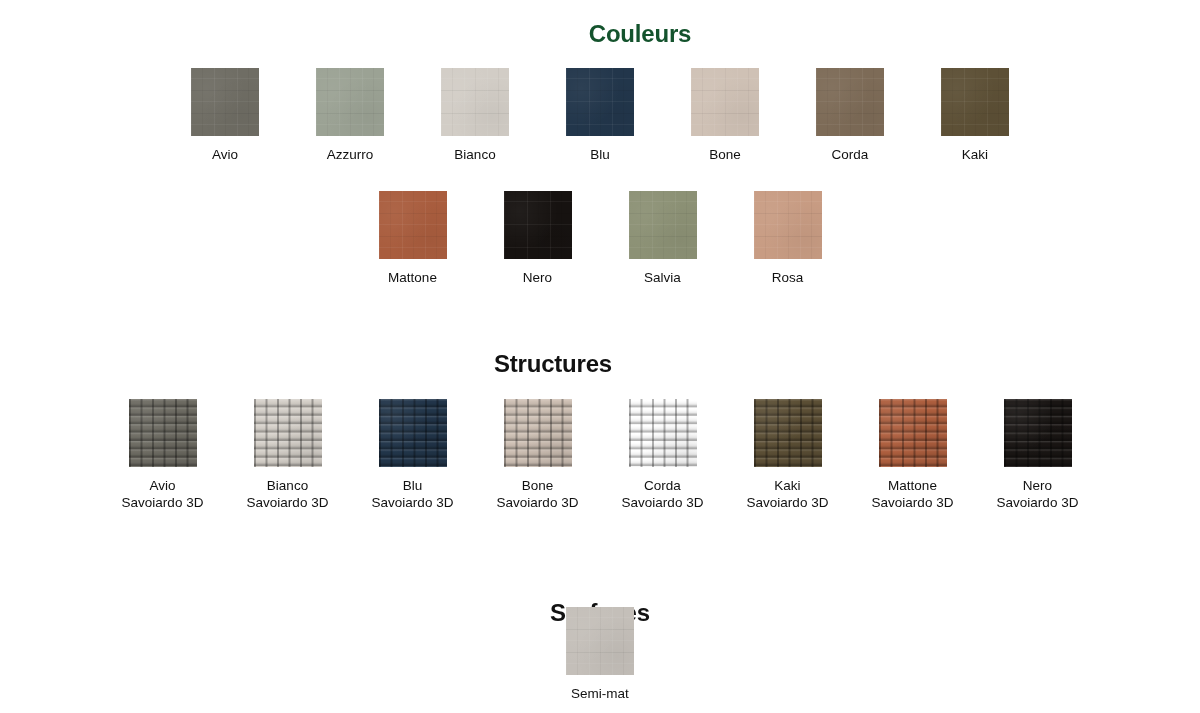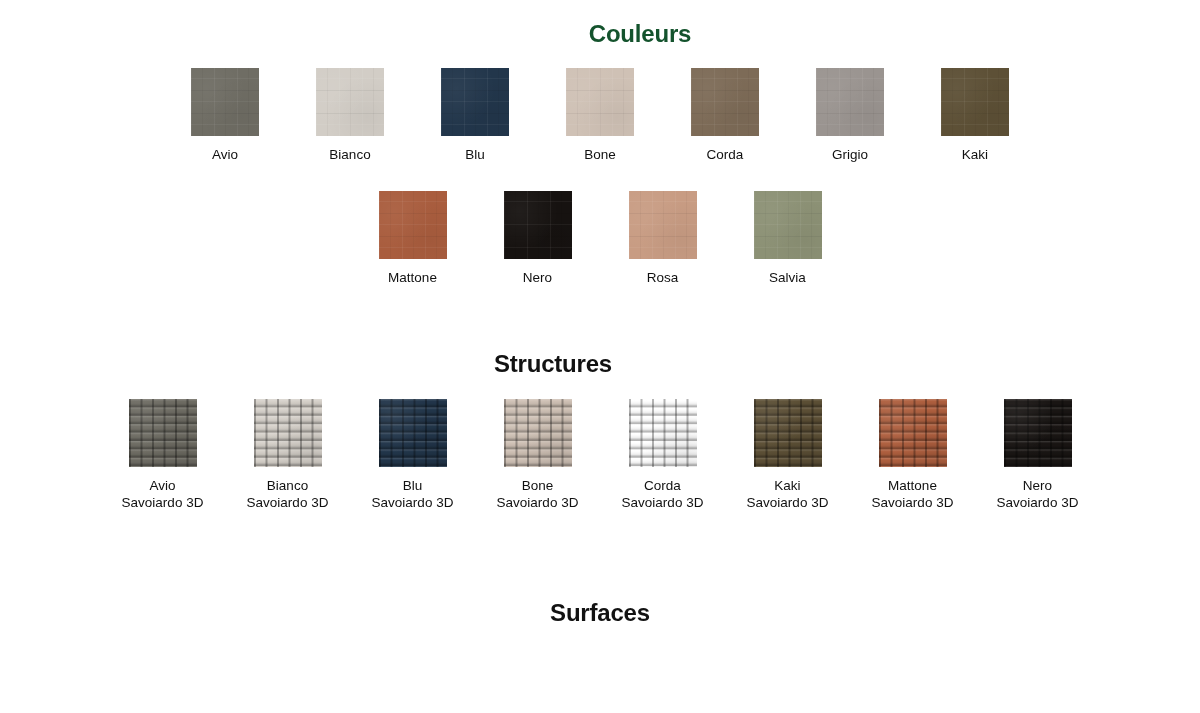--- a/index.html
+++ b/index.html
@@ -172,20 +172,26 @@
 
   <div id="row-couleurs-1" class="swatch-row">
 
     <div class="swatch-cell">
       <div class="swatch">
         <div class="tex tex-tile" style="background-color: rgb(111, 109, 100);"></div>
       </div>
       <div class="swatch-label">Avio</div>
     </div>
 
+    <div class="swatch-cell">
+      <div class="swatch">
+        <div class="tex tex-tile" style="background-color: rgb(155, 162, 148);"></div>
+      </div>
+      <div class="swatch-label">Azzurro</div>
+    </div>
 
     <div class="swatch-cell">
       <div class="swatch">
         <div class="tex tex-tile" style="background-color: rgb(210, 205, 198);"></div>
       </div>
       <div class="swatch-label">Bianco</div>
     </div>
 
     <div class="swatch-cell">
       <div class="swatch">
@@ -201,26 +207,20 @@
       <div class="swatch-label">Bone</div>
     </div>
 
     <div class="swatch-cell">
       <div class="swatch">
         <div class="tex tex-tile" style="background-color: rgb(125, 107, 87);"></div>
       </div>
       <div class="swatch-label">Corda</div>
     </div>
 
-    <div class="swatch-cell">
-      <div class="swatch">
-        <div class="tex tex-tile" style="background-color: rgb(154, 148, 144);"></div>
-      </div>
-      <div class="swatch-label">Grigio</div>
-    </div>
 
     <div class="swatch-cell">
       <div class="swatch">
         <div class="tex tex-tile" style="background-color: rgb(93, 80, 54);"></div>
       </div>
       <div class="swatch-label">Kaki</div>
     </div>
   </div>
 
   <div id="row-couleurs-2" class="swatch-row">
@@ -234,31 +234,31 @@
 
     <div class="swatch-cell">
       <div class="swatch">
         <div class="tex tex-tile" style="background-color: rgb(22, 18, 16);"></div>
       </div>
       <div class="swatch-label">Nero</div>
     </div>
 
     <div class="swatch-cell">
       <div class="swatch">
+        <div class="tex tex-tile" style="background-color: rgb(140, 145, 117);"></div>
+      </div>
+      <div class="swatch-label">Salvia</div>
+    </div>
+
+    <div class="swatch-cell">
+      <div class="swatch">
         <div class="tex tex-tile" style="background-color: rgb(200, 156, 131);"></div>
       </div>
       <div class="swatch-label">Rosa</div>
     </div>
-
-    <div class="swatch-cell">
-      <div class="swatch">
-        <div class="tex tex-tile" style="background-color: rgb(140, 145, 117);"></div>
-      </div>
-      <div class="swatch-label">Salvia</div>
-    </div>
   </div>
 
   <div id="title-structures" class="section-title" style="color: rgb(18, 18, 18);">Structures</div>
 
   <div id="row-structures" class="swatch-row">
 
     <div class="swatch-cell">
       <div class="swatch">
         <div class="tex tex-brick" style="background-color: rgb(111, 109, 100);"></div>
         <div class="brick-shade"></div>
@@ -326,14 +326,23 @@
         <div class="tex tex-brick" style="background-color: rgb(26, 22, 20);"></div>
         <div class="brick-shade"></div>
       </div>
       <div class="swatch-label">Nero
 Savoiardo 3D</div>
     </div>
   </div>
 
   <div id="title-surfaces" class="section-title" style="color: rgb(18, 18, 18);">Surfaces</div>
 
+  <div id="row-surfaces" class="swatch-row">
+
+    <div class="swatch-cell">
+      <div class="swatch">
+        <div class="tex tex-tile" style="background-color: rgb(196, 191, 185);"></div>
+      </div>
+      <div class="swatch-label">Semi-mat</div>
+    </div>
+  </div>
 
 </div>
 
 </body></html>

